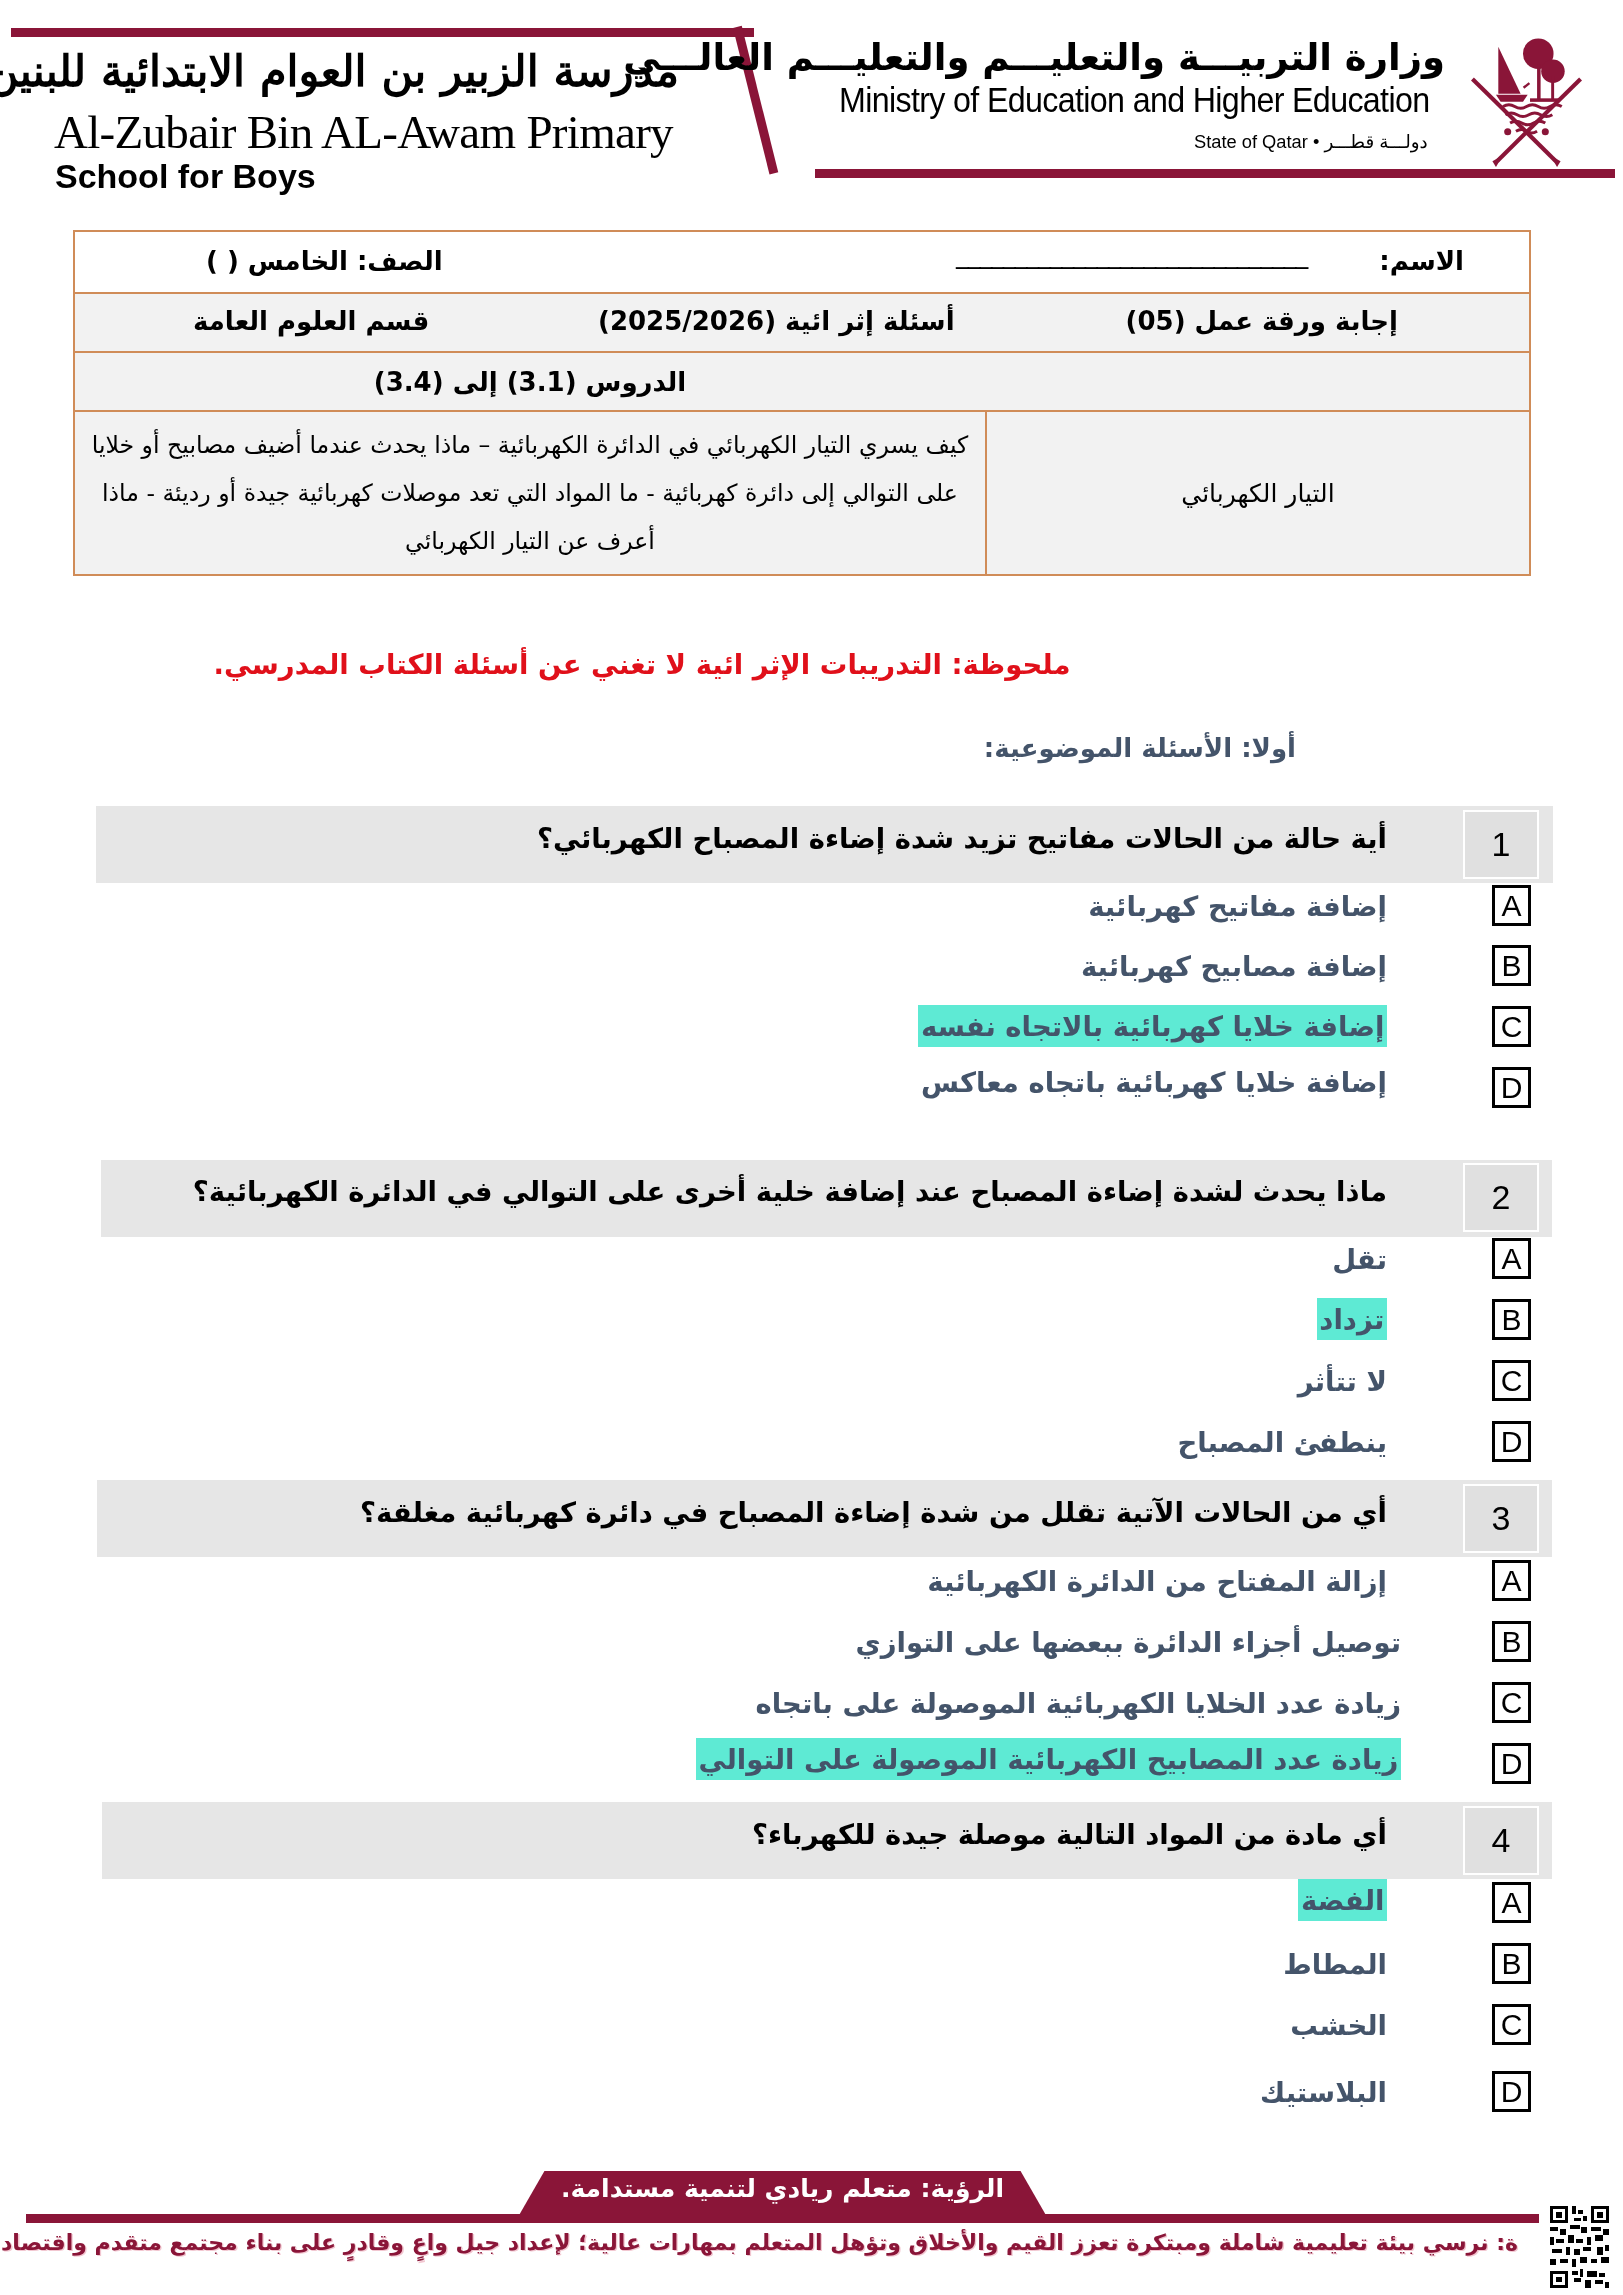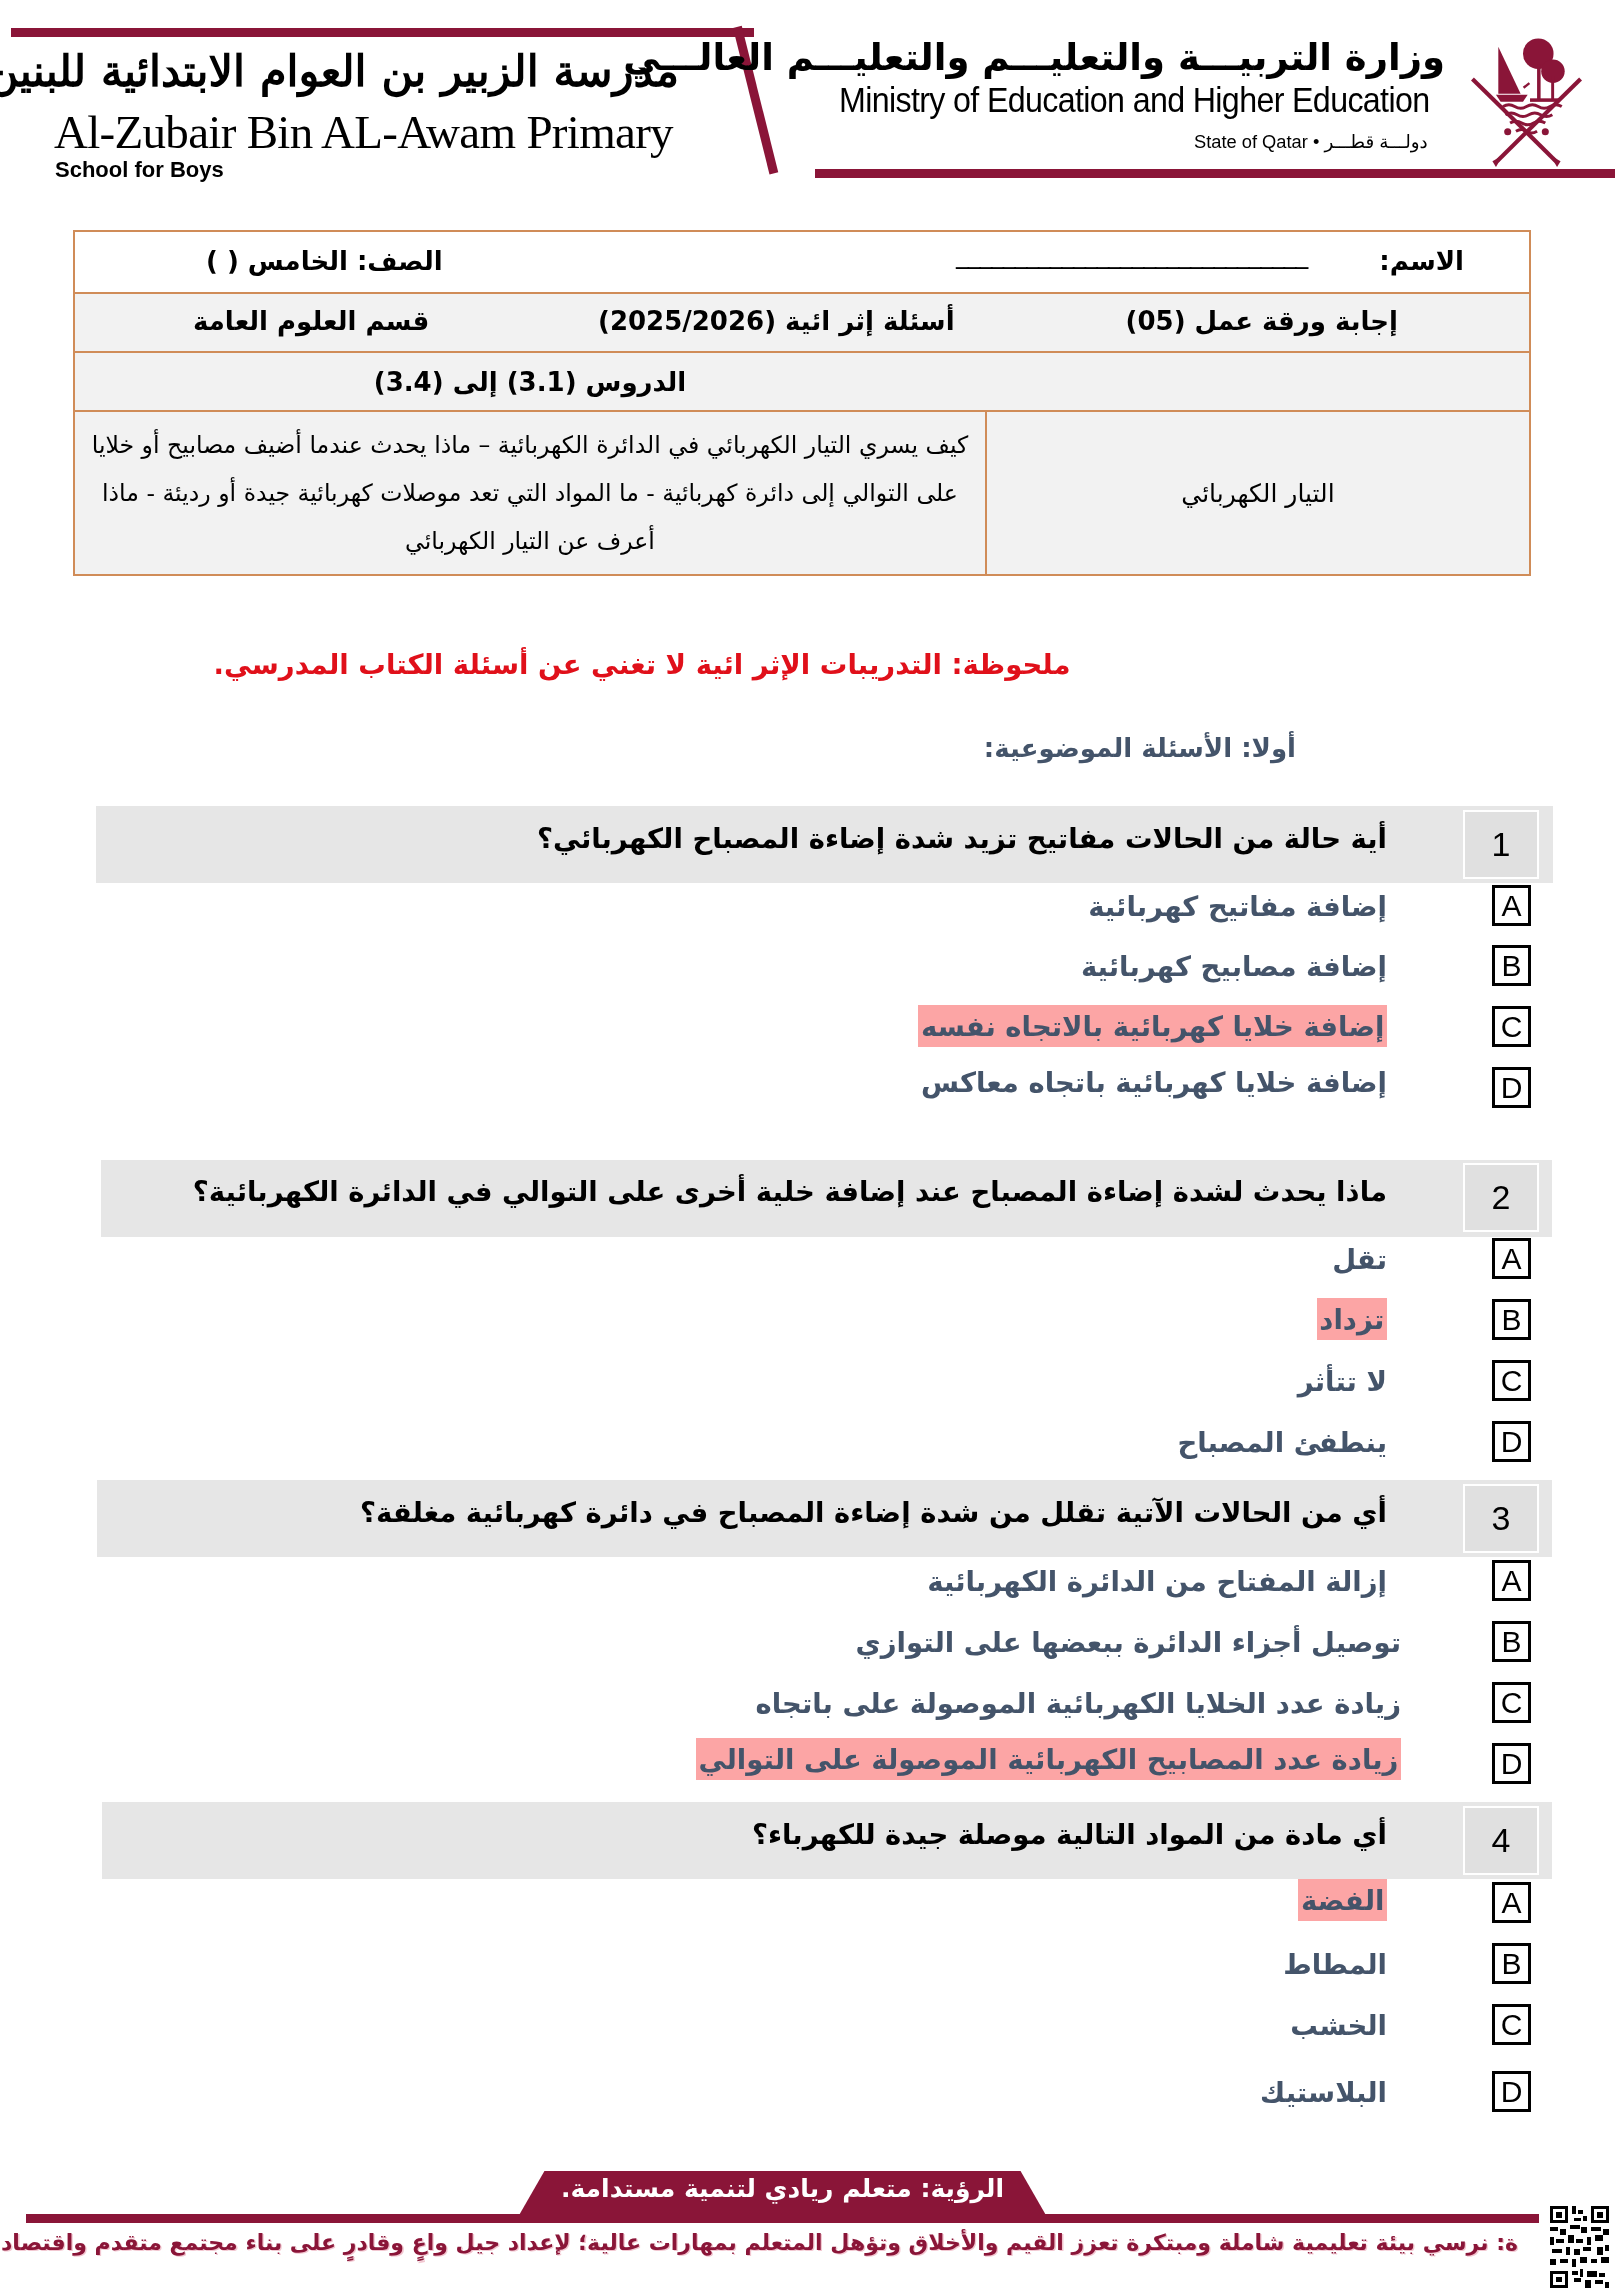--- a/index.html
+++ b/index.html
@@ -10,21 +10,21 @@
   
   .hdr-line-left { left:11px; top:27.5px; width:743px; height:9.2px; background:#8a1538; }
   .hdr-diag { left:733px; top:27.5px; width:9.2px; height:151px; background:#8a1538;
               transform-origin:top left; transform:rotate(-14deg); }
   .hdr-line-right { left:815px; top:169px; width:800px; height:9.2px; background:#8a1538; }
   .school-ar { right:944px; top:46px; font-family:"DejaVu Serif", serif; font-weight:bold;
                font-size:43px; direction:rtl; white-space:nowrap; }
   .school-en1 { left:54px; top:105px; font-family:"Liberation Serif", serif; font-size:47px;
                 white-space:nowrap; letter-spacing:-0.7px; }
   .school-en2 { left:55px; top:157px; font-family:"Liberation Sans", sans-serif; font-weight:bold;
-                font-size:22px; white-space:nowrap; }
+                font-size:34px; white-space:nowrap; }
   .min-ar { right:178px; top:36px; font-family:"DejaVu Sans", sans-serif; font-weight:bold;
             font-size:37px; direction:rtl; white-space:nowrap; letter-spacing:0.7px; }
   .min-en { left:839px; top:80px; font-family:"Liberation Sans", sans-serif; font-size:35px;
             white-space:nowrap; letter-spacing:-0.7px; transform:scaleX(0.92); transform-origin:left; }
   .state { left:1194px; top:131px; font-family:"Liberation Sans", sans-serif; font-size:18.3px;
            white-space:nowrap; }
   .crest { left:1456px; top:29.4px; width:141px; height:141px; }
 
   
   .info { left:73px; top:230px; width:1458px; height:346px; border:2px solid #d08c58;
@@ -50,21 +50,21 @@
   
   .qbar { background:#e6e6e6; height:77px; box-sizing:border-box; }
   .qnum { width:76px; height:69px; background:#e0e0e0; border:2px solid #ffffff; box-sizing:border-box;
           display:flex; align-items:center; justify-content:center; font-family:"Liberation Sans", sans-serif;
           font-size:34px; }
   .qtext { font-size:27.5px; font-weight:bold; direction:rtl; white-space:nowrap; text-align:right; }
   .opt-box { width:39px; height:41px; border:3.3px solid #000; box-sizing:border-box;
              display:flex; align-items:center; justify-content:center;
              font-family:"Liberation Sans", sans-serif; font-size:30px; background:#fff; }
   .opt-text { color:#44546a; font-size:27.5px; font-weight:bold; direction:rtl; white-space:nowrap; text-align:right; }
-  .hl { background:#fca5a5; padding:5.2px 2.6px; }
+  .hl { background:#5eead4; padding:5.2px 2.6px; }
 
   
   .foot-line { left:26px; top:2214px; width:1513px; height:9.2px; background:#8a1538; }
   .foot-tab { left:518px; top:2171px; width:529px; height:46px; background:#8a1538;
               clip-path:polygon(5% 0, 95% 0, 100% 100%, 0 100%); }
   .vision { left:518px; top:2174px; width:529px; text-align:center; color:#fff; font-size:25px;
             font-weight:bold; direction:rtl; }
   .mission { right:105px; top:2230px; color:#8a1538; font-size:22px; font-weight:bold; direction:rtl;
              white-space:nowrap; text-shadow:1.3px 1.3px 0 #f2c6d0; }
   .qr { left:1550px; top:2205px; width:59px; height:84px; }

